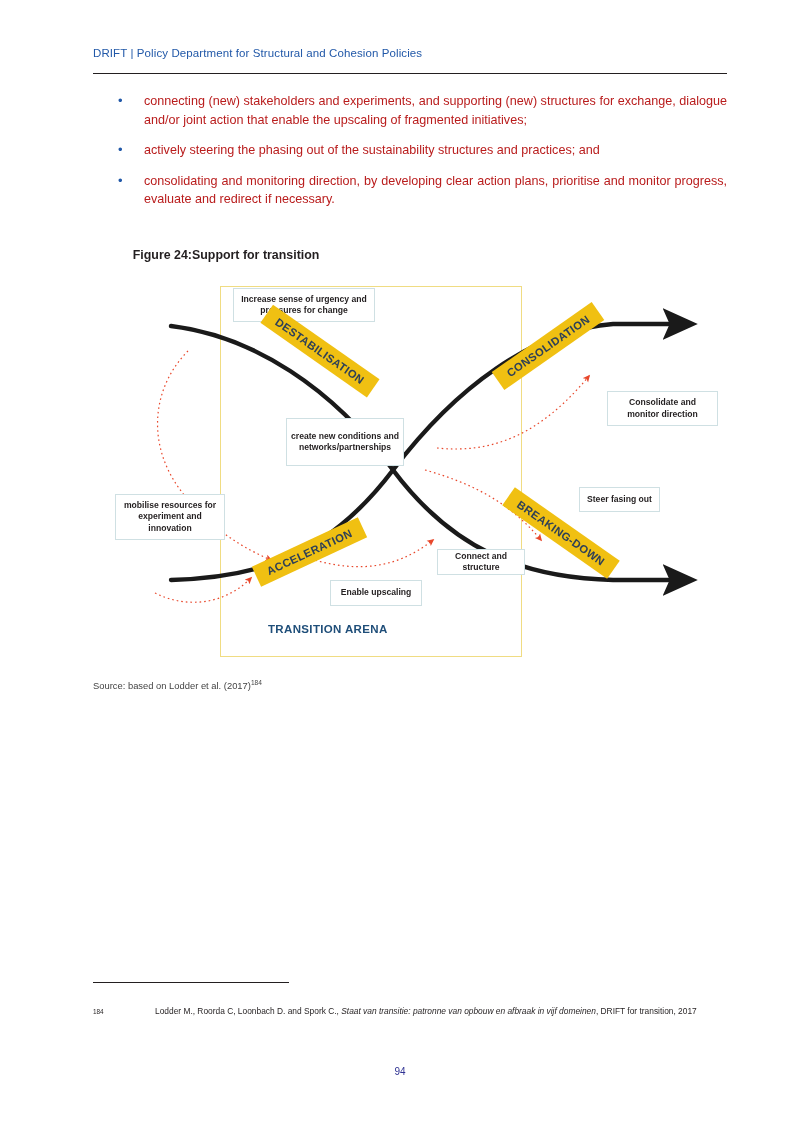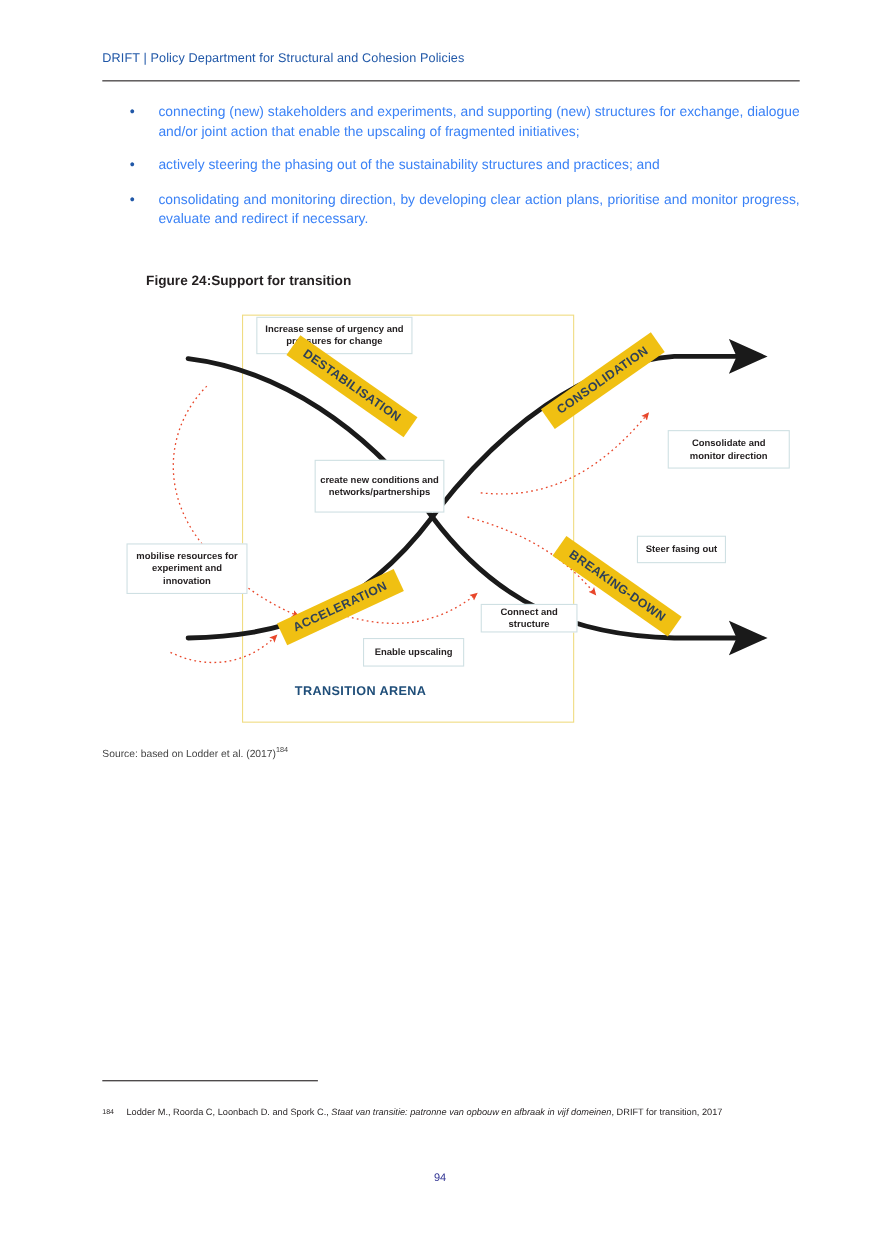--- a/index.html
+++ b/index.html
@@ -21,21 +21,21 @@
   }
 
   
   .bullets{position:absolute;left:93px;top:92px;width:634px;}
   .bullet-row{display:flex;margin-bottom:12px;}
   .bullet-dot{
     flex:0 0 51px;color:#2158A8;font-size:13px;line-height:18px;
     padding-left:25px;box-sizing:border-box;
   }
   .bullet-text{
-    flex:1;font-size:12.6px;line-height:18.5px;color:#3b82f6;
+    flex:1;font-size:12.6px;line-height:18.5px;color:#b91c1c;
     text-align:justify;
   }
   .bullet-text.nojust{text-align:left;}
 
   
   .fig-caption{
     position:absolute;left:93px;top:248px;width:634px;
     font-size:12.4px;font-weight:bold;color:#231f20;
   }
   .fig-caption .fc-label{display:inline-block;width:99px;text-align:right;}
@@ -96,21 +96,21 @@
 
   
   .fn-rule{
     position:absolute;left:93px;top:982px;width:196px;height:1px;background:#231f20;
   }
   .footnote{
     position:absolute;left:93px;top:1005px;width:634px;
     font-size:8.4px;line-height:12.5px;color:#231f20;display:flex;
   }
   .fn-num{flex:0 0 22px;font-size:6.4px;vertical-align:super;padding-top:1px;}
-  .fn-body{flex:1;}
+  .fn-body{flex:1;margin-left:40px;}
   .fn-body i{font-style:italic;}
 
   
   .pageno{
     position:absolute;left:0;top:1066px;width:800px;text-align:center;
     font-size:10px;color:#2E3192;
   }
 </style>
 </head>
 <body>

